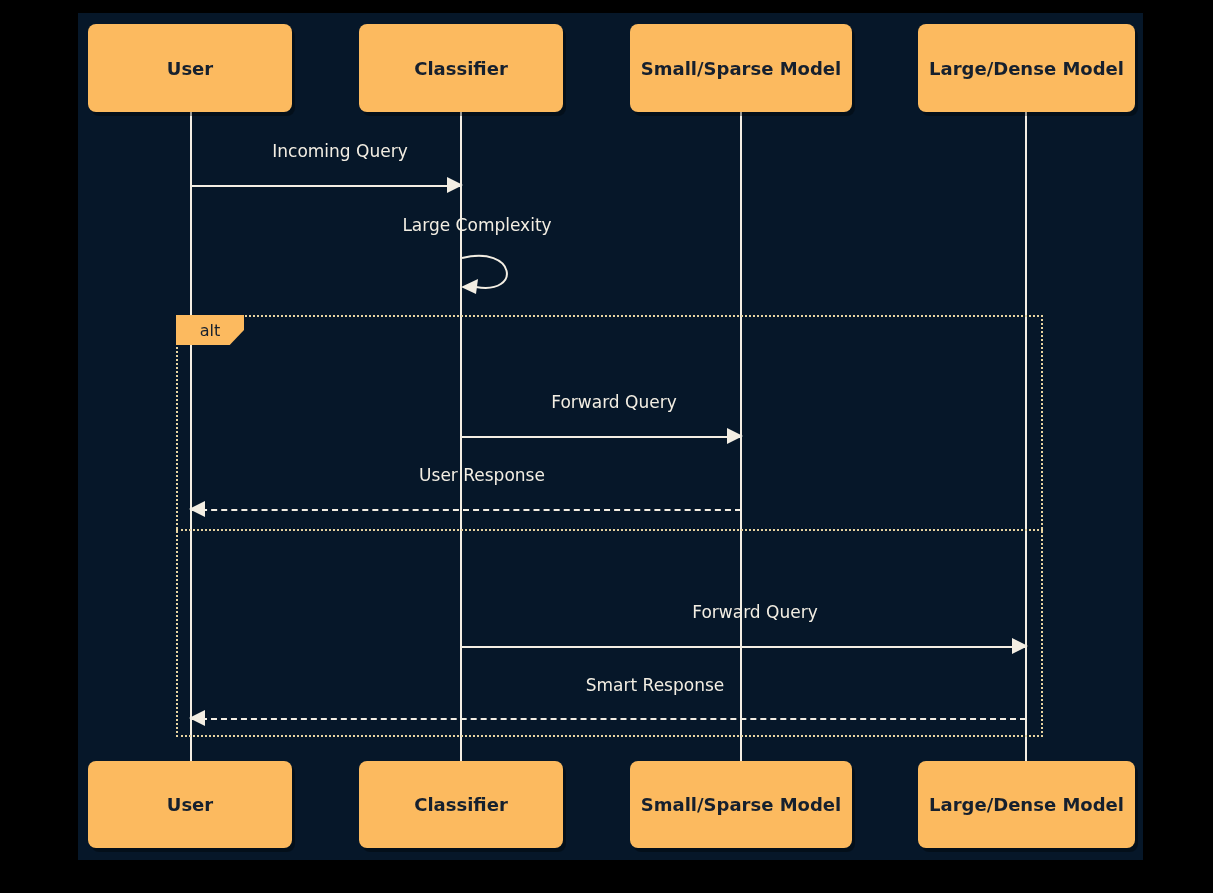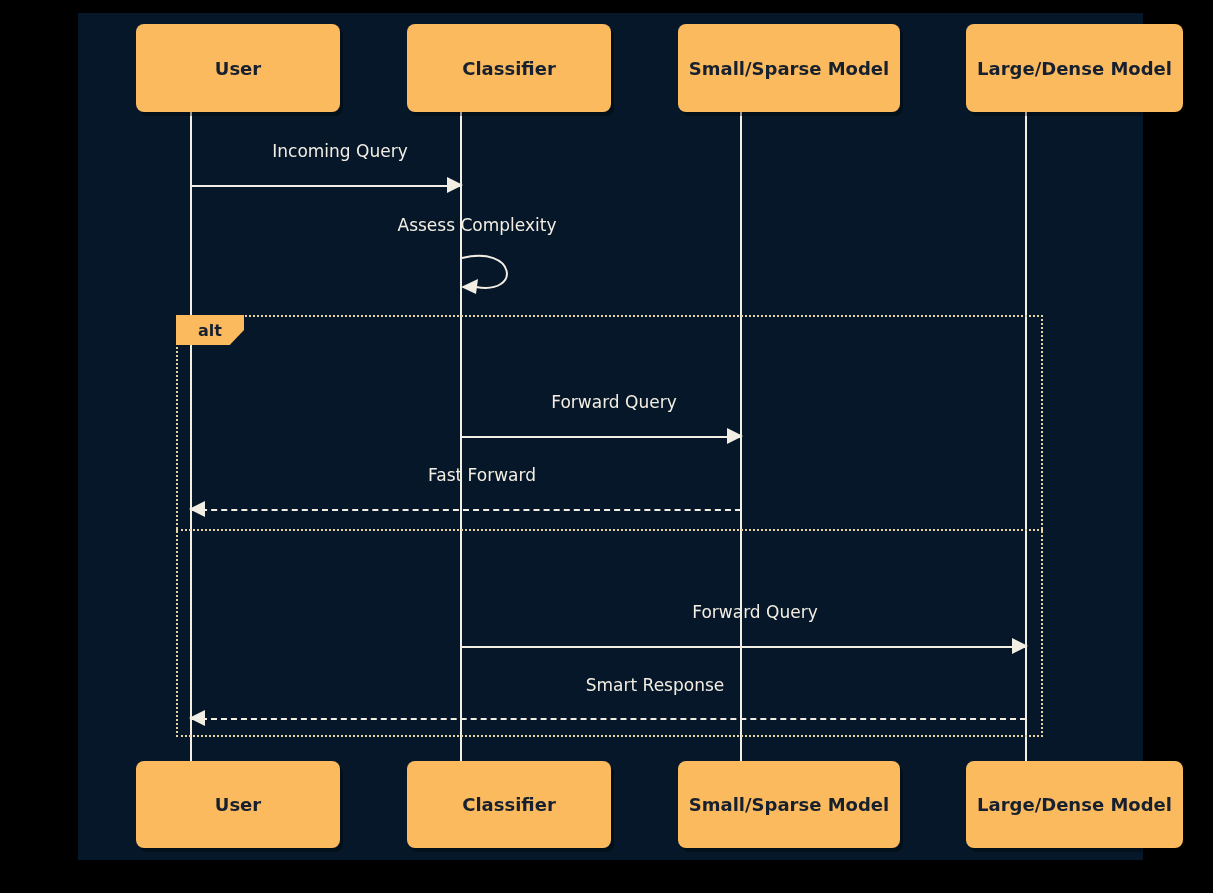--- a/index.html
+++ b/index.html
@@ -28,21 +28,20 @@
   .actor {
     position:absolute;
     height:88px;
     background: var(--actor-fill);
     border-radius:8px;
     color: var(--actor-text);
     font-size:18px; font-weight:600;
     display:flex; align-items:center; justify-content:center;
     white-space:nowrap;
     box-shadow: 3px 4px 0 rgba(0,0,0,0.35);
-    margin-left: 48px;
   }
   .lifeline {
     position:absolute; width:2px; top:99px; height:649px;
     background: var(--line);
   }
   .msg-label {
     position:absolute;
     transform: translateX(-50%);
     color: var(--message-text);
     font-size:17px;
@@ -59,21 +58,21 @@
     border:2px dotted var(--frame-border);
   }
   #alt-divider {
     position:absolute; left:98px; top:516px; width:867px; height:0;
     border-top:2px dotted var(--frame-border);
   }
   #alt-label {
     position:absolute; left:98px; top:302px; width:68px; height:30px;
     background: var(--alt-label-fill);
     color: var(--alt-label-text);
-    font-size:16px; font-weight:700;
+    font-size:16px; font-weight:400;
     display:flex; align-items:center; justify-content:center;
     clip-path: polygon(0 0, 100% 0, 100% 50%, 79% 100%, 0 100%);
   }
   #self-loop-svg { position:absolute; left:382px; top:240px; overflow:visible; }
   #self-loop-svg path { stroke: var(--line); stroke-width:2; fill:none; }
   #self-loop-svg polygon { fill: var(--line); }
 </style>
 </head>
 <body>
 
@@ -87,32 +86,32 @@
 
     <div id="alt-frame"></div>
     <div id="alt-divider"></div>
     <div id="alt-label">alt</div>
 
     <div class="msg-label" style="left:248px; top:128px">Incoming Query</div>
     <div class="msg-line" style="left:113px; top:172px; width:270px">
       <span class="ah ah-right"></span>
     </div>
 
-    <div class="msg-label" style="left:385px; top:202px">Assess Complexity</div>
+    <div class="msg-label" style="left:385px; top:202px">Large Complexity</div>
     <svg id="self-loop-svg" width="72" height="46" viewBox="0 0 72 46">
       <path d="M2,5 C56,-8 62,42 16,34"></path>
       <polygon points="1,34 18,26 16,41"></polygon>
     </svg>
 
     <div class="msg-label" style="left:522px; top:379px">Forward Query</div>
     <div class="msg-line" style="left:383px; top:423px; width:280px">
       <span class="ah ah-right"></span>
     </div>
 
-    <div class="msg-label" style="left:390px; top:452px">Fast Forward</div>
+    <div class="msg-label" style="left:390px; top:452px">User Response</div>
     <div class="msg-line dashed" style="left:113px; top:496px; width:550px">
       <span class="ah ah-left"></span>
     </div>
 
     <div class="msg-label" style="left:663px; top:589px">Forward Query</div>
     <div class="msg-line" style="left:383px; top:633px; width:565px">
       <span class="ah ah-right"></span>
     </div>
 
     <div class="msg-label" style="left:563px; top:662px">Smart Response</div>

